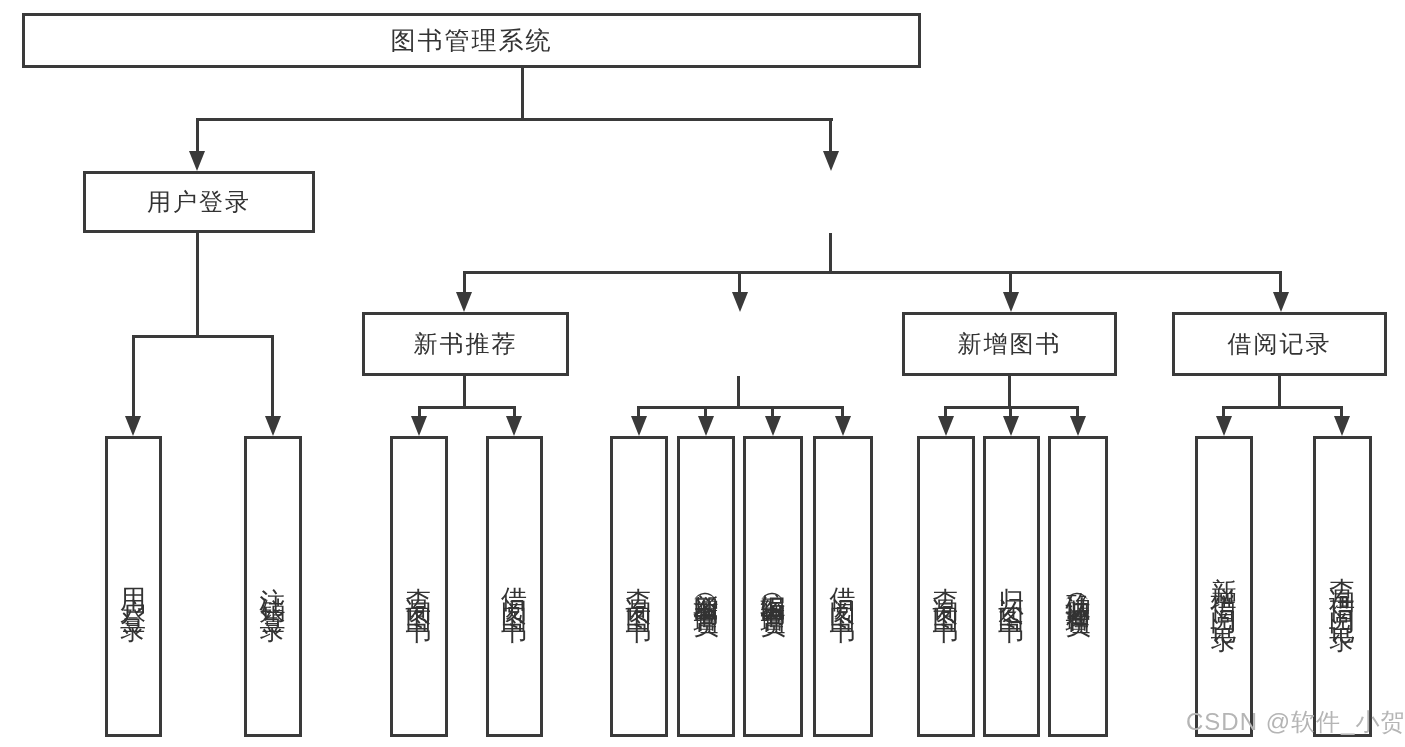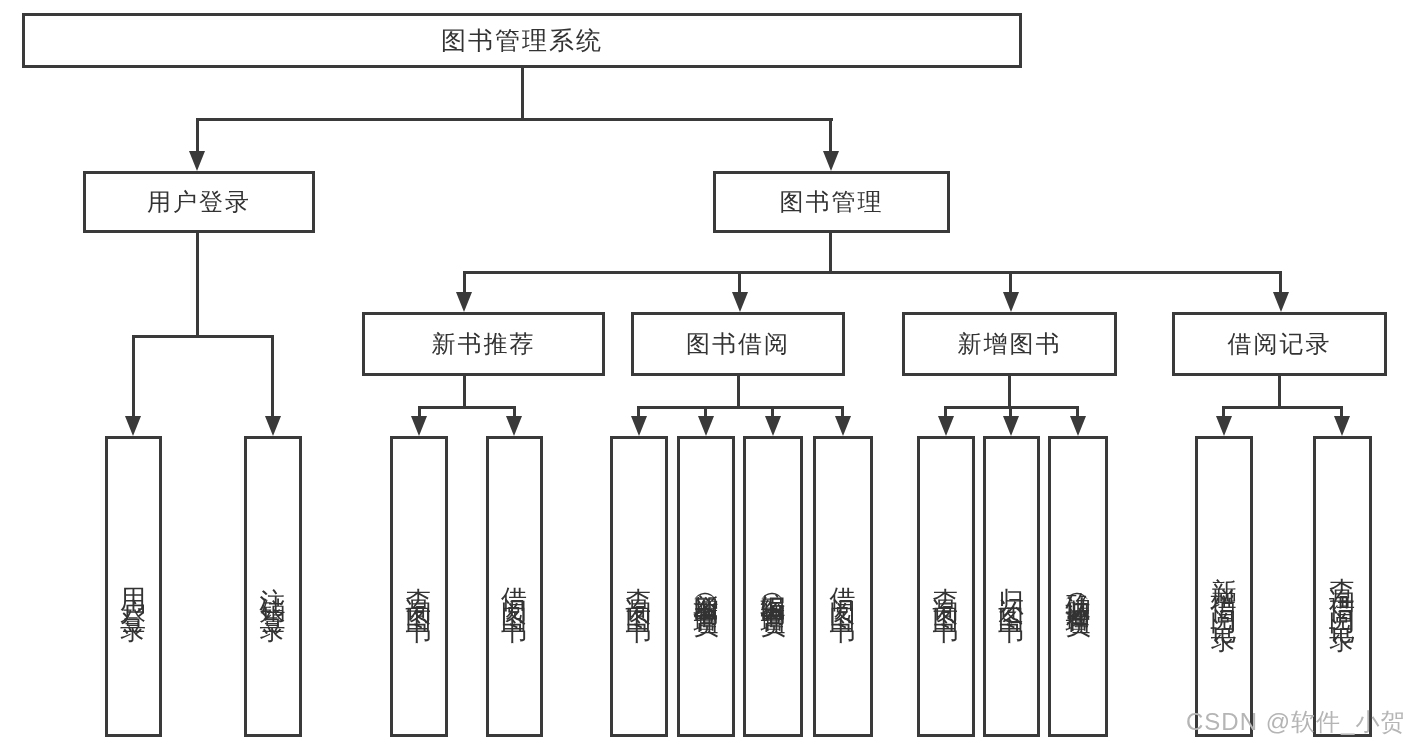--- a/index.html
+++ b/index.html
@@ -36,61 +36,55 @@
     position:absolute; left:1186px; top:706px;
     font-size:24px; letter-spacing:1px;
     color:var(--wm,#b5b5b5); white-space:nowrap;
   }
 </style>
 </head>
 <body>
 
 <div class="stage" style="--line: #3a3a3a; --bg: #ffffff; --text: #333333; --wm: #b5b5b5;">
 
-  <div class="box title" style="left:22px; top:13px; width:1000px; height:55px;">
+  <div class="box title" style="left:22px; top:13px; width:899px; height:55px;">
     <span>图书管理系统</span>
   </div>
 
   <div class="vline" style="left:521px; top:68px;  height:50px;"></div>
   <div class="hline" style="left:196px; top:118px; width:637px;"></div>
   <div class="vline" style="left:196px; top:118px; height:35px;"></div>
   <div class="arrow" style="left:189px; top:151px;"></div>
   <div class="vline" style="left:829px; top:118px; height:35px;"></div>
   <div class="arrow" style="left:823px; top:151px;"></div>
 
   <div class="box" style="left:83px; top:171px; width:232px; height:62px;">
     <span>用户登录</span>
-  </div>
-  <div class="box" style="left:713px; top:171px; width:237px; height:62px;">
-    <span>图书管理</span>
   </div>
 
   <div class="vline" style="left:196px; top:233px; height:102px;"></div>
   <div class="hline" style="left:132px; top:335px; width:142px;"></div>
   <div class="vline" style="left:132px; top:335px; height:83px;"></div>
   <div class="arrow" style="left:125px; top:416px;"></div>
   <div class="vline" style="left:271px; top:335px; height:83px;"></div>
   <div class="arrow" style="left:265px; top:416px;"></div>
 
   <div class="vline" style="left:829px; top:233px; height:38px;"></div>
   <div class="hline" style="left:463px; top:271px; width:819px;"></div>
   <div class="vline" style="left:463px;  top:271px; height:23px;"></div>
   <div class="arrow" style="left:456px;  top:292px;"></div>
   <div class="vline" style="left:738px;  top:271px; height:23px;"></div>
   <div class="arrow" style="left:732px;  top:292px;"></div>
   <div class="vline" style="left:1009px; top:271px; height:23px;"></div>
   <div class="arrow" style="left:1003px; top:292px;"></div>
   <div class="vline" style="left:1279px; top:271px; height:23px;"></div>
   <div class="arrow" style="left:1273px; top:292px;"></div>
 
-  <div class="box" style="left:362px; top:312px; width:243px; height:64px;">
+  <div class="box" style="left:362px; top:312px; width:207px; height:64px;">
     <span>新书推荐</span>
-  </div>
-  <div class="box" style="left:631px; top:312px; width:214px; height:64px;">
-    <span>图书借阅</span>
   </div>
   <div class="box" style="left:902px; top:312px; width:215px; height:64px;">
     <span>新增图书</span>
   </div>
   <div class="box" style="left:1172px; top:312px; width:215px; height:64px;">
     <span>借阅记录</span>
   </div>
 
   <div class="vline" style="left:463px; top:376px; height:30px;"></div>
   <div class="hline" style="left:418px; top:406px; width:98px;"></div>

